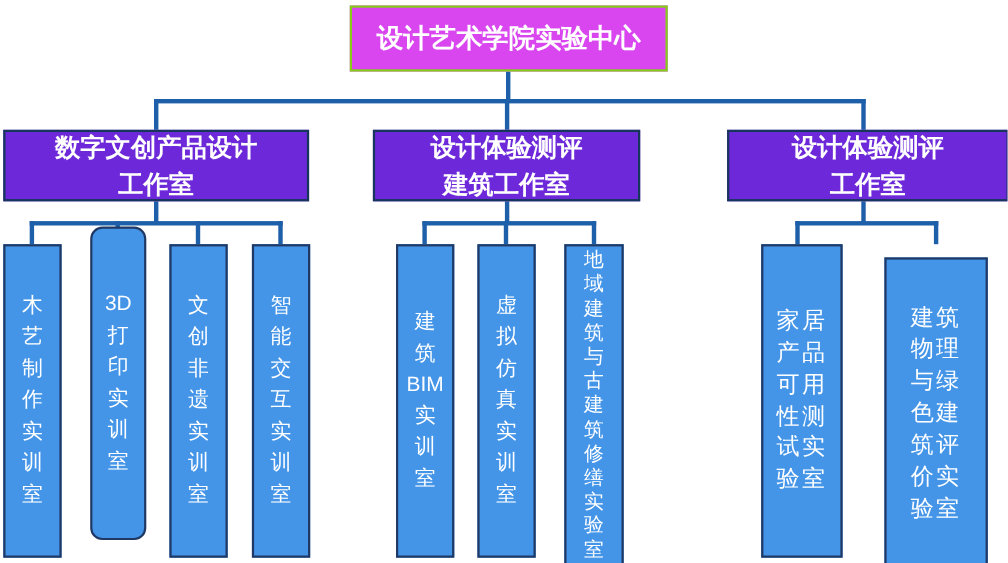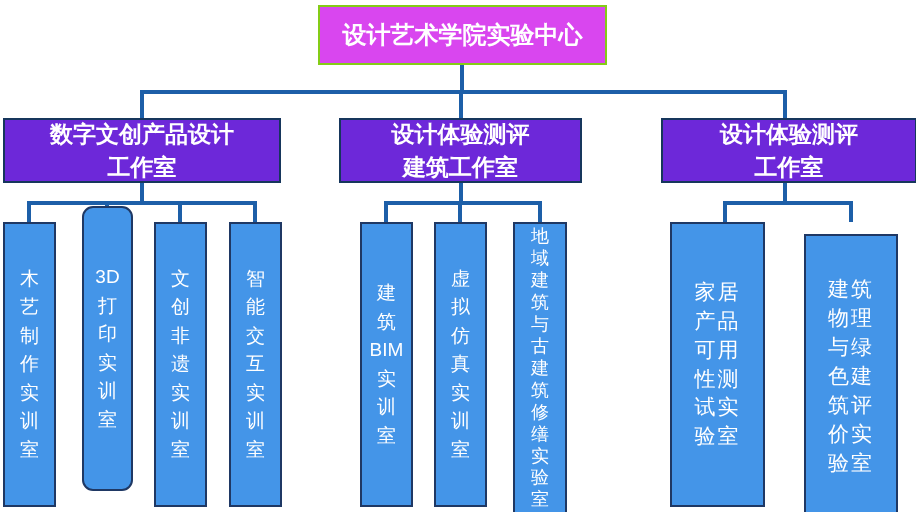--- a/index.html
+++ b/index.html
@@ -168,21 +168,21 @@
 古
 建
 筑
 修
 缮
 实
 验
 室</span>
   </div>
 
-  <div class="node leaf wide" style="left:670px; top:222px; width:95px; height:285px;">
+  <div class="node leaf wide" style="left:692px; top:222px; width:74px; height:285px;">
     <span class="box-label">家居
 产品
 可用
 性测
 试实
 验室</span>
   </div>
   <div class="node leaf wide" style="left:804px; top:234px; width:94px; height:285px;">
     <span class="box-label">建筑
 物理

